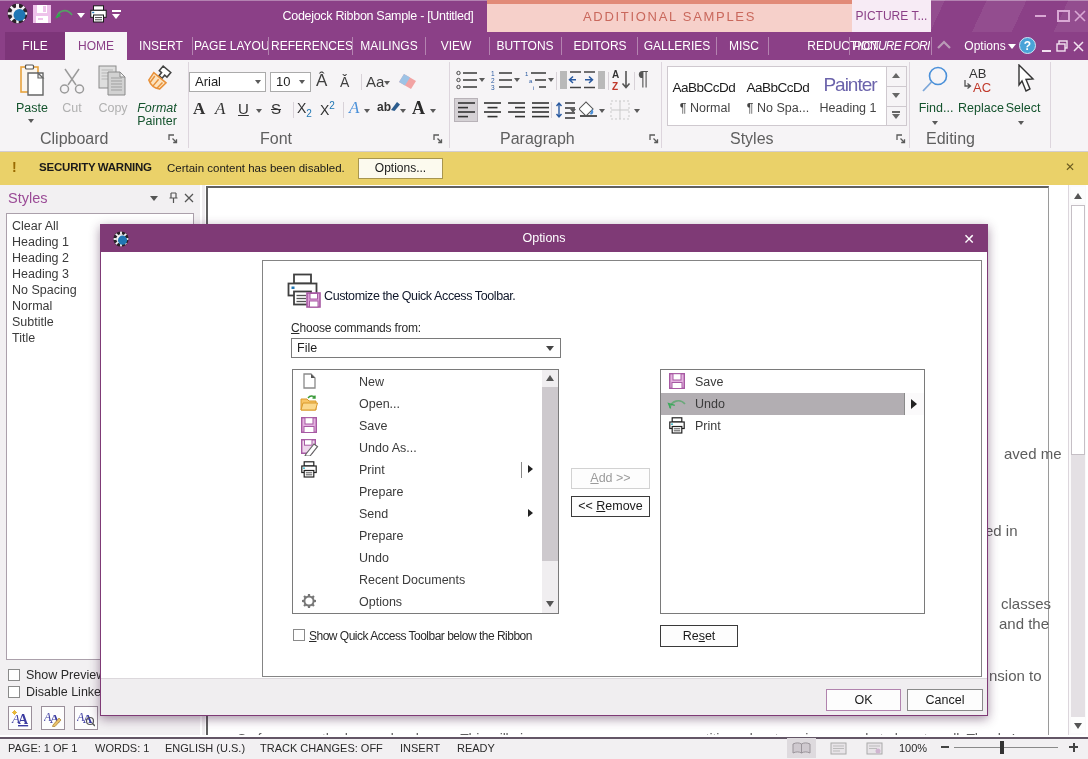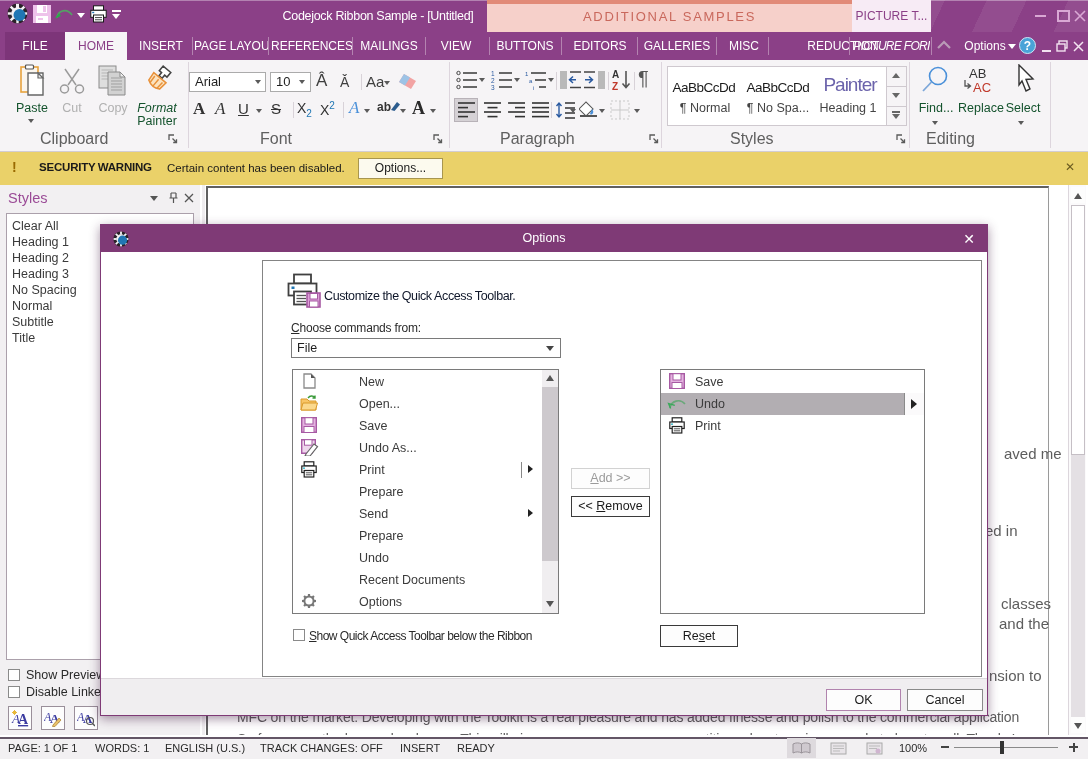--- a/index.html
+++ b/index.html
@@ -463,21 +463,20 @@
 </svg>
 
 <div class="abs" id="docarea">
   <div class="abs" style="left:0px;top:0px;width:3px;height:550px;background:#efedef;"></div>
   <div class="abs" style="left:3.5px;top:0.5px;width:843px;height:550px;background:#fff;border-left:2px solid #606060;border-top:2px solid #606060;border-right:1px solid #9a9a9a;"></div>
   <div class="abs dtext" style="left:786px;top:260px;margin-left:16px;">aved me</div>
   <div class="abs dtext" style="left:783px;top:337px;">ed in</div>
   <div class="abs dtext" style="left:799px;top:410px;">classes</div>
   <div class="abs dtext" style="left:797px;top:430px;">and the</div>
   <div class="abs dtext" style="left:787px;top:482px;">nsion to</div>
-  <div class="abs dtext" style="left:35px;top:524px;white-space:nowrap;font-size:14px;letter-spacing:-0.15px;">MFC on the market. Developing with the Toolkit is a real pleasure and has added finesse and polish to the commercial application</div>
   <div class="abs dtext" style="left:35px;top:546px;white-space:nowrap;font-size:14px;letter-spacing:-0.15px;">So far we are the happy developers. This will give my program a more competitive advantage in my market place to sell. Thanks!</div>
 </div>
 <div class="abs" id="vscroll">
   <div class="abs" style="left:2px;top:2px;width:14px;height:16px;background:#fdfdfd;"></div>
   <div class="abs" style="left:4.5px;top:8px;width:0;height:0;border-left:4.5px solid transparent;border-right:4.5px solid transparent;border-bottom:6px solid #555;"></div>
   <div class="abs" style="left:2px;top:20px;width:14px;height:250px;background:#fff;border:1px solid #c5bfc5;"></div>
   <div class="abs" style="left:2px;top:270px;width:14px;height:262px;background:#e4e0e4;"></div>
   <div class="abs" style="left:2px;top:532px;width:14px;height:16px;background:#fdfdfd;"></div>
   <div class="abs" style="left:4.5px;top:538px;width:0;height:0;border-left:4.5px solid transparent;border-right:4.5px solid transparent;border-top:6px solid #555;"></div>
 </div>

